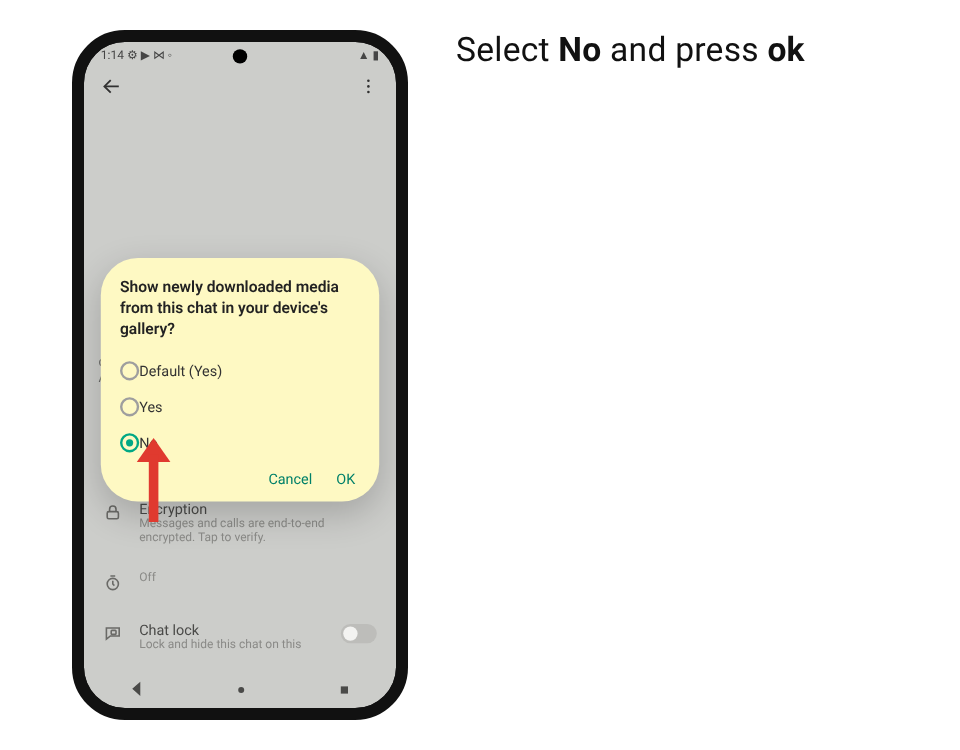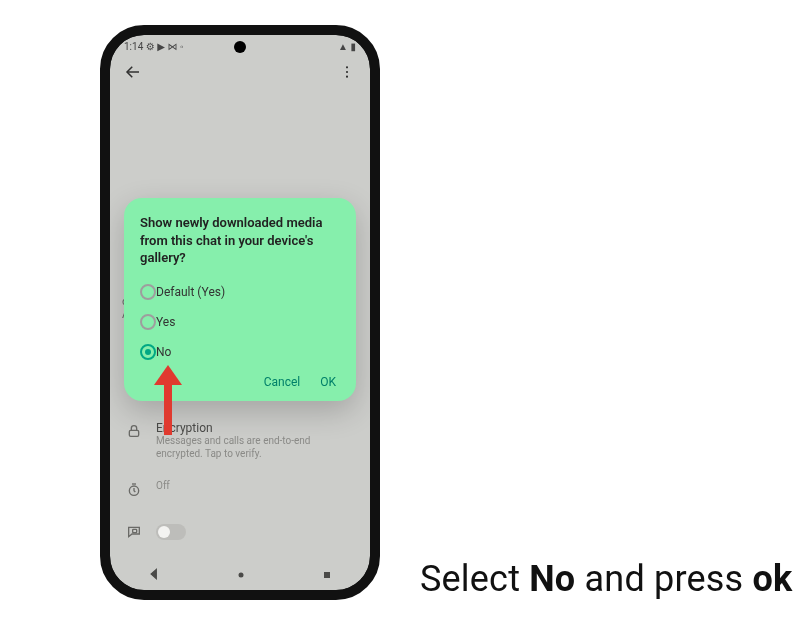--- a/index.html
+++ b/index.html
@@ -5,21 +5,21 @@
   * { box-sizing: border-box; }
   body {
     margin: 0;
     width: 800px;
     height: 625px;
     background: #fff;
     font-family: -apple-system, BlinkMacSystemFont, "Segoe UI", Roboto, Helvetica, Arial, sans-serif;
     display: flex;
     align-items: center;
   }
-  .stage { display:flex; align-items:flex-end; width:100%;margin-left:40px; }
+  .stage { display:flex; align-items:flex-start; width:100%; }
   .phone {
     position: relative;
     width: 280px;
     height: 575px;
     margin-left: 60px;
     border: 10px solid #111;
     border-radius: 44px;
     background: #111;
     overflow: hidden;
   }
@@ -69,22 +69,22 @@
     flex:0 0 30px; margin-top:2px;
   }
   .toggle::after{ content:""; position:absolute; left:2px; top:2px; width:12px; height:12px; background:#f3f3f1; border-radius:50%; }
   .navbar {
     position:absolute; left:0; right:0; bottom:0; height:30px;
     display:flex; align-items:center; justify-content:space-around;
     color:#4a4a48;
   }
   
   .dialog {
-    position:absolute; left:14px; right:14px; top:163px;
-    background:#86efac; border-radius:18px;
+    position:absolute; left:14px; right:14px; top:180px;
+    background:#fef9c3; border-radius:31px;
     box-shadow:0 10px 30px rgba(0,0,0,0.2);
     padding:16px 16px 8px;
     z-index:5;
   }
   .dlg-title { font-size:13px; font-weight:600; color:#222; line-height:1.35; margin-bottom:10px; }
   .opt { display:flex; align-items:center; padding:7px 0; cursor:pointer; }
   .radio { width:16px; height:16px; border:2px solid #9e9e9e; border-radius:50%; position:relative; flex:0 0 16px; }
   .radio.sel { border-color:#00a884; }
   .radio.sel::after{ content:""; position:absolute; inset:3px; background:#00a884; border-radius:50%; }
   .opt-label { font-size:12px; color:#333; }
@@ -97,21 +97,21 @@
   }
   .arrow .shaft { position:absolute; left:6px; top:14px; width:8px; height:56px; background:#e03a2f; }
   .arrow .head {
     position:absolute; left:-4px; top:0;
     width:0; height:0; border-left:14px solid transparent; border-right:14px solid transparent;
     border-bottom:20px solid #e03a2f;
   }
   
   .instruction {
     margin-left:40px;
-    font-size:36px;
+    font-size:28px;
     color:#111;
     letter-spacing:0.2px;
   }
   .instruction b { font-weight:700; }
 </style>
 </head>
 <body>
 
 <div class="stage">
   <div class="phone">
@@ -200,20 +200,24 @@
             <div class="sub">Off</div>
           </div>
         </div>
         <div class="srow">
           <div class="ic">
             <svg width="16" height="16" viewBox="0 0 24 24" fill="none" stroke="currentColor" stroke-width="2">
                 <path d="M4 5h16v10H9l-5 4z"></path>
                 <rect x="10" y="8" width="6" height="5" rx="1"></rect>
               </svg>
           </div>
+          <div class="txt">
+            <div class="ttl">Chat lock</div>
+            <div class="sub">Lock and hide this chat on this</div>
+          </div>
           <div class="toggle"></div>
         </div>
       </div>
 
       <div class="navbar">
         <span>
           <svg width="14" height="14" viewBox="0 0 24 24" fill="none" stroke="currentColor" stroke-width="2">
               <path d="M16 4 7 12l9 8z" fill="currentColor"></path>
             </svg>
         </span>

